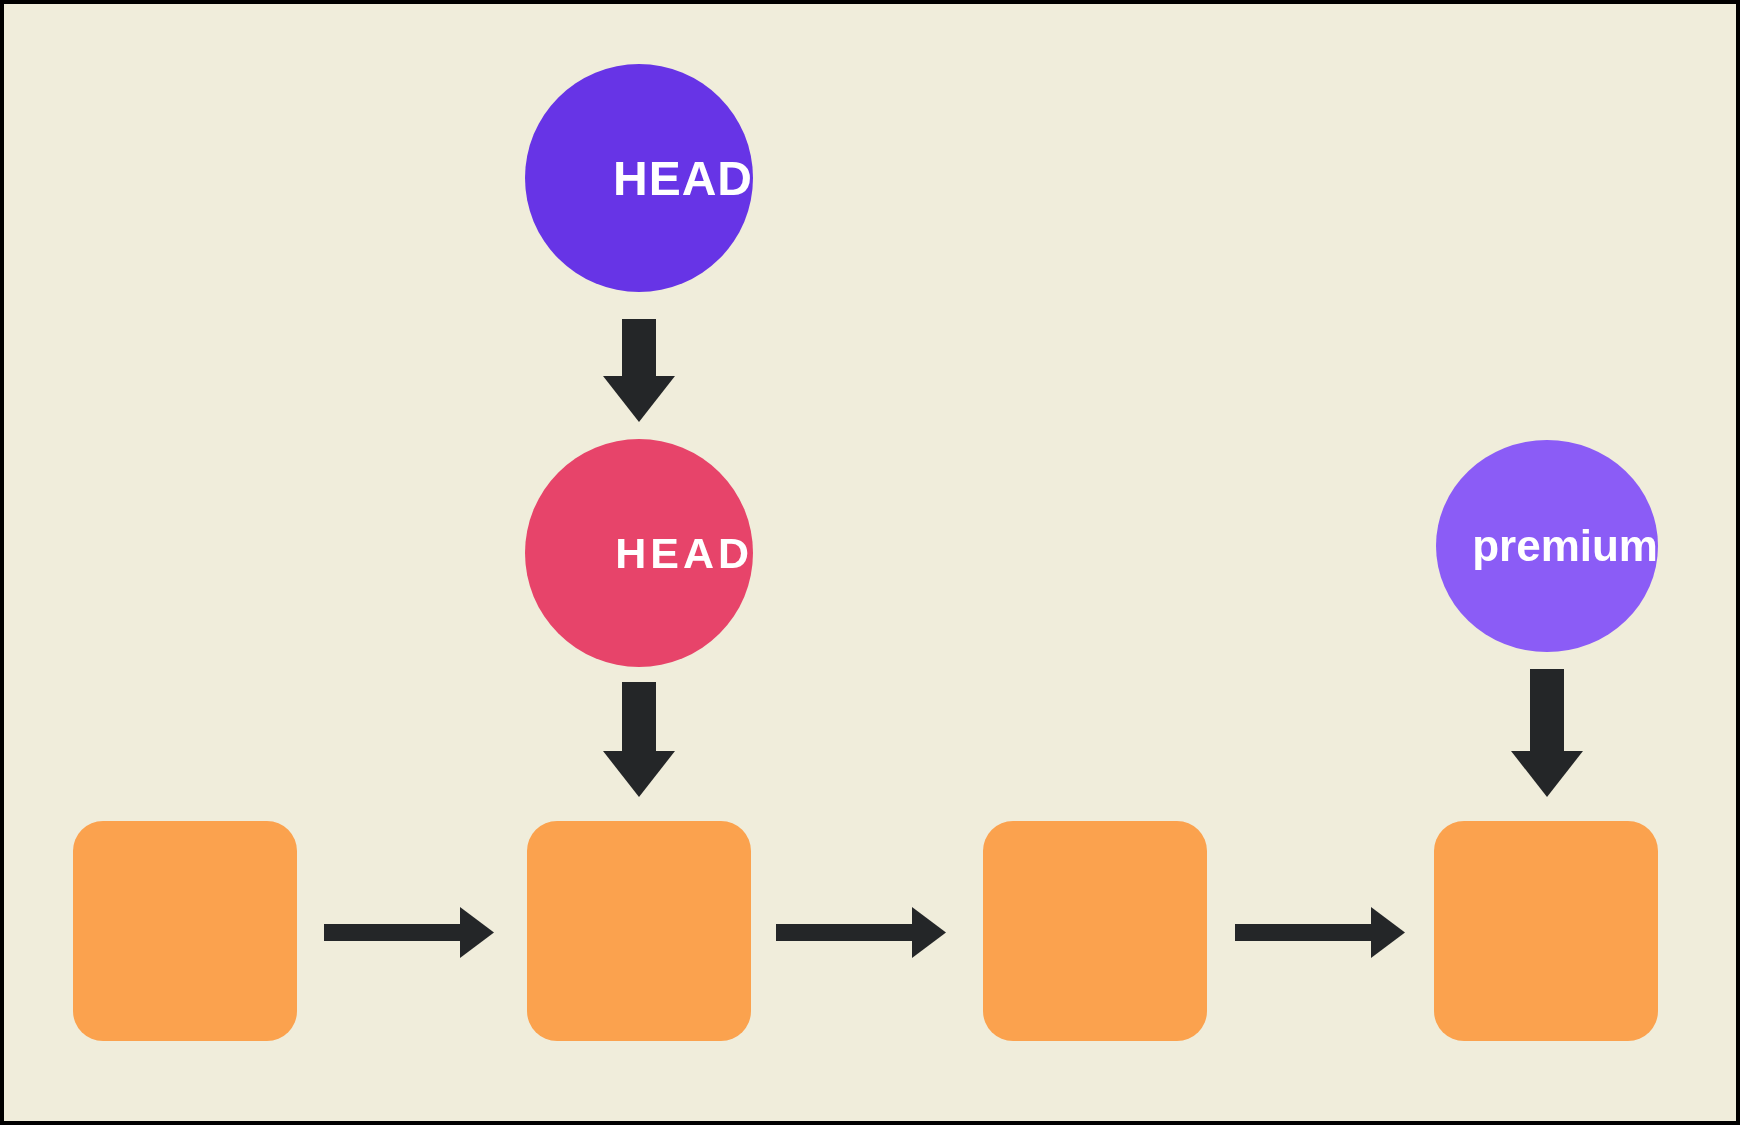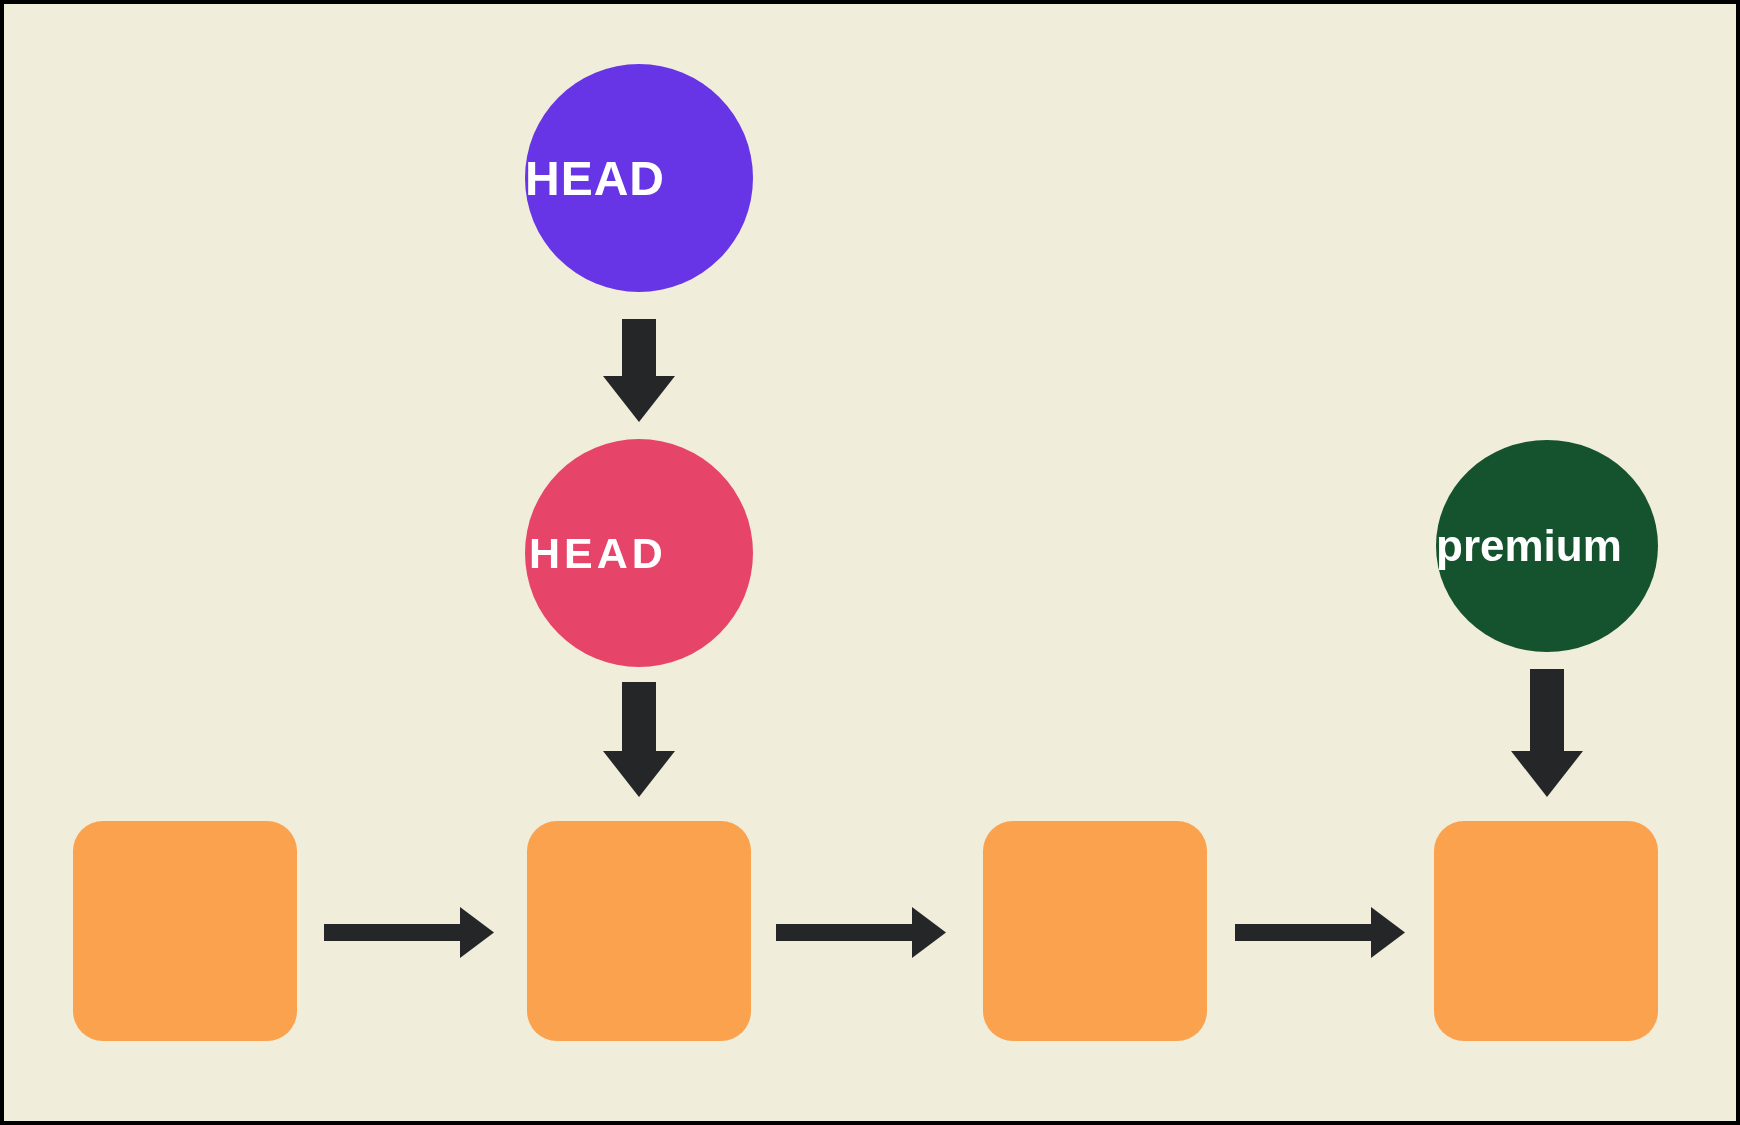--- a/index.html
+++ b/index.html
@@ -14,21 +14,21 @@
     background: #F0EDDB;
     overflow: hidden;
   }
 
   
   .circle {
     position: absolute;
     border-radius: 50%;
     display: flex;
     align-items: center;
-    justify-content: flex-start;
+    justify-content: flex-end;
   }
   .circle .label {
     color: #ffffff;
     font-weight: bold;
     white-space: nowrap;
   }
   .circle-head    { left: 521px; top: 60px;  width: 228px; height: 228px; }
   .circle-main    { left: 521px; top: 435px; width: 228px; height: 228px; }
   .circle-premium { left: 1432px; top: 436px; width: 222px; height: 212px; }
 
@@ -84,21 +84,21 @@
 <div class="stage" style="background-color: rgb(240, 237, 219);">
 
   <div class="circle circle-head" style="background-color: rgb(103, 52, 230);">
     <span class="label">HEAD</span>
   </div>
 
   <div class="circle circle-main" style="background-color: rgb(231, 68, 106);">
     <span class="label">HEAD</span>
   </div>
 
-  <div class="circle circle-premium" style="background-color: #14532d;">
+  <div class="circle circle-premium" style="background-color: #8b5cf6;">
     <span class="label">premium</span>
   </div>
 
   <div>
     <div class="v-shaft va1-shaft" style="background-color: rgb(36, 38, 40);"></div>
     <div class="v-head  va1-head" style="background-color: rgb(36, 38, 40);"></div>
   </div>
 
   <div>
     <div class="v-shaft va2-shaft" style="background-color: rgb(36, 38, 40);"></div>

